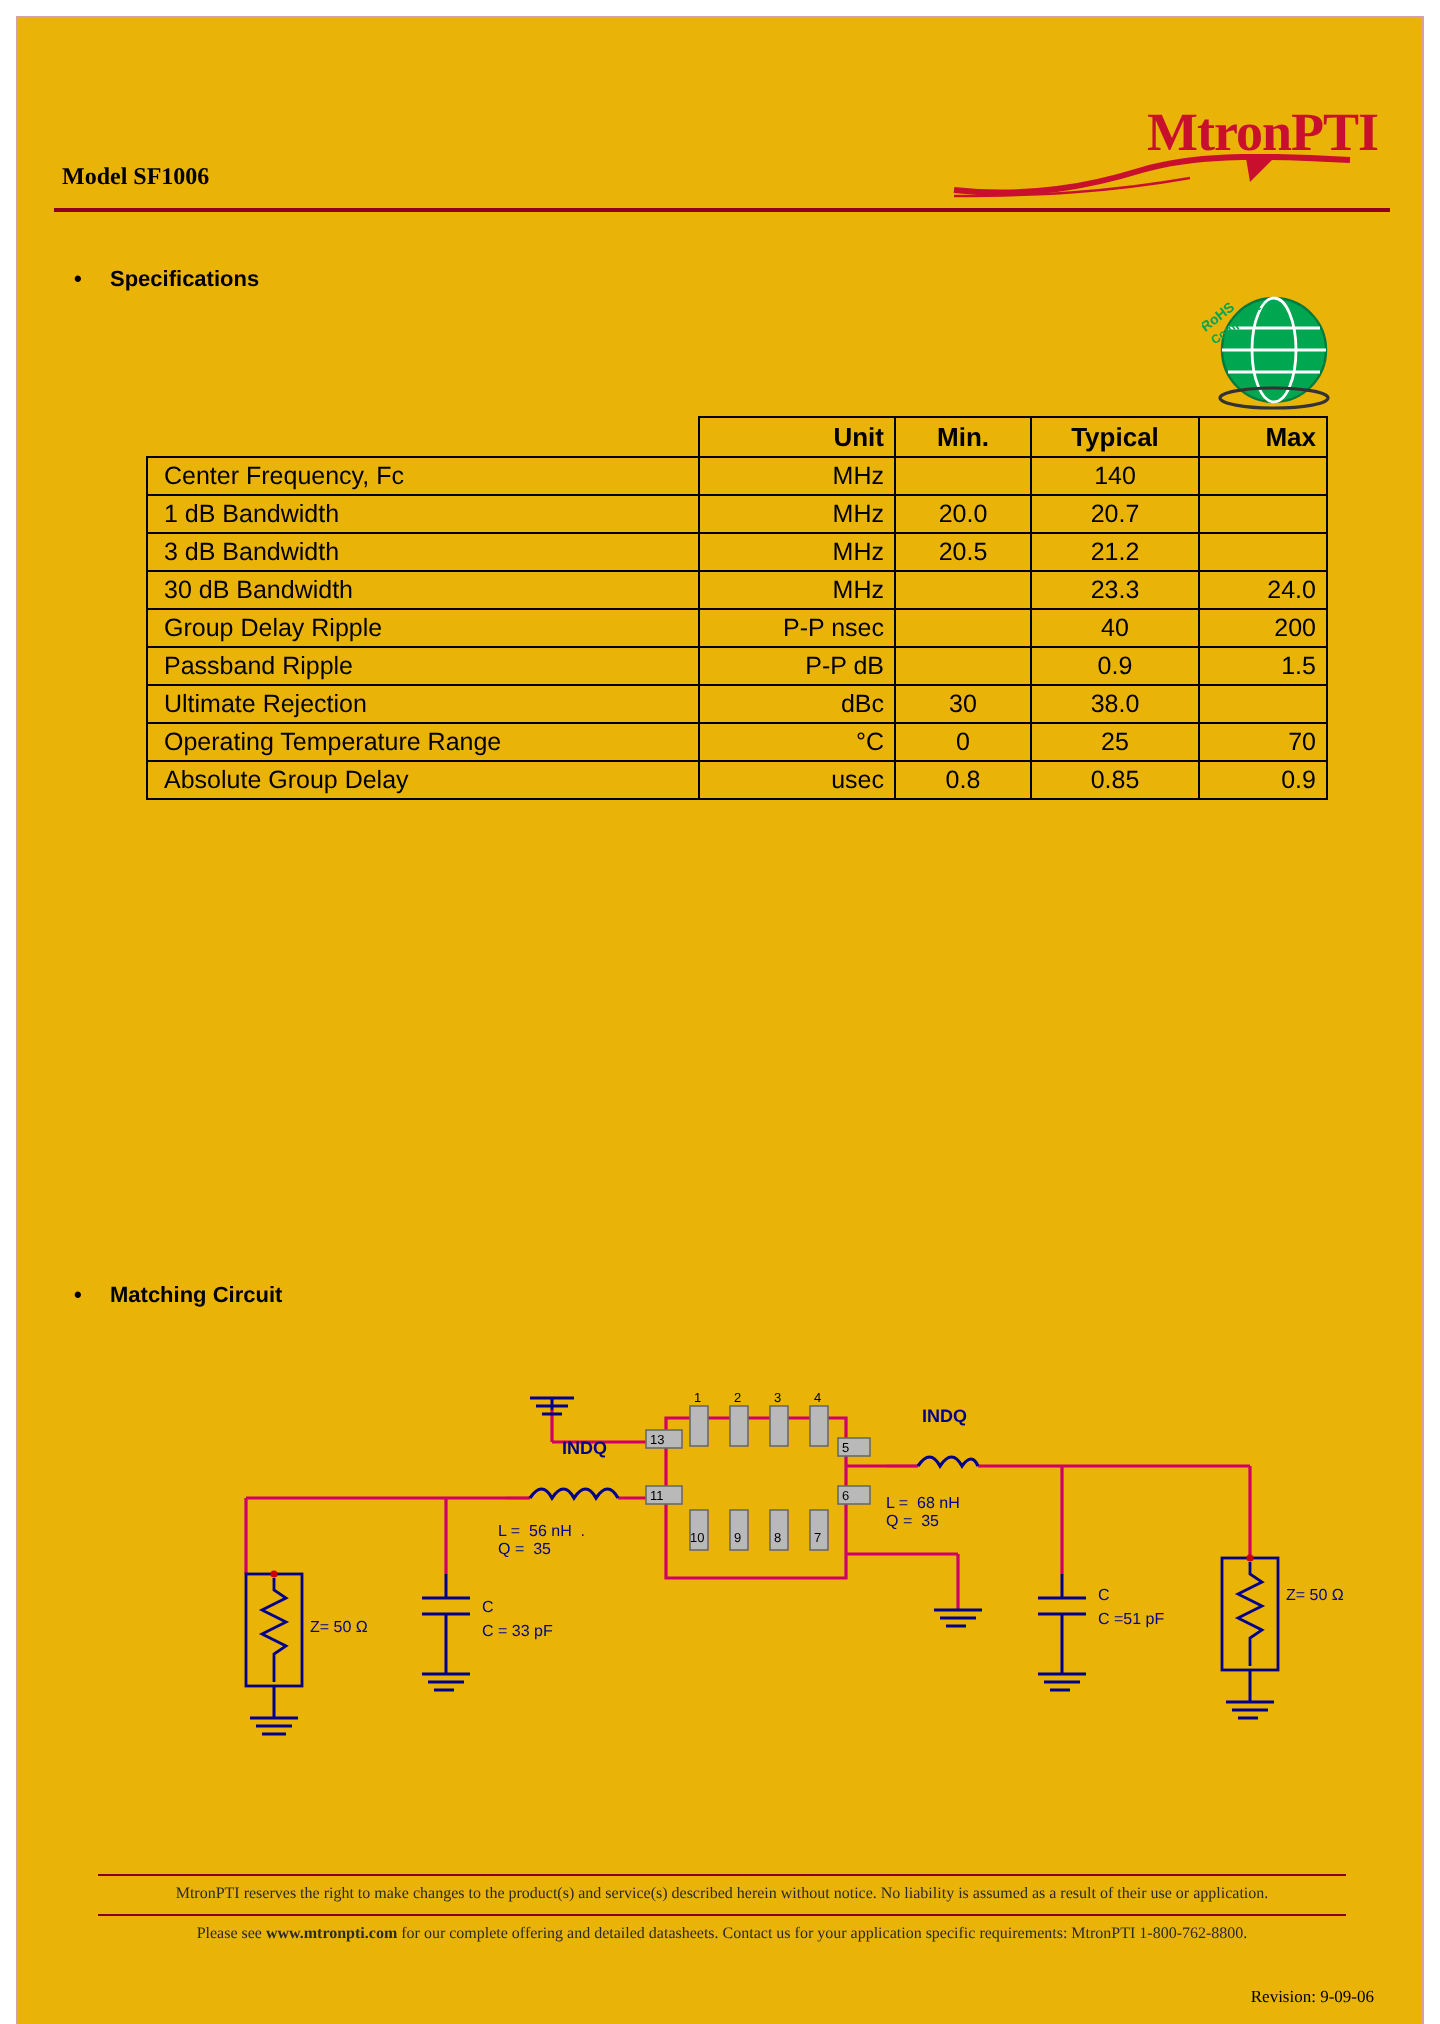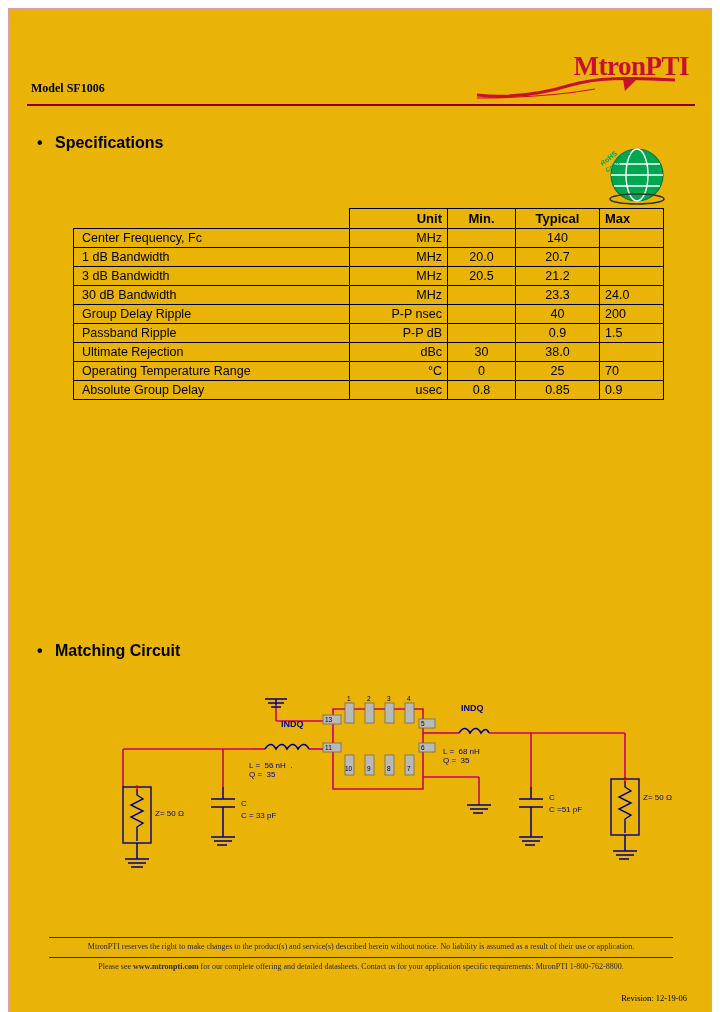--- a/index.html
+++ b/index.html
@@ -65,21 +65,21 @@
     left: 18px;
     top: 95px;
     width: 668px;
     height: 2px;
     background: #8b0020;
   }
 
   
   .bullet-row {
     position: absolute;
-    font-size: 16px;
+    font-size: 11px;
     font-weight: bold;
     font-family: "Liberation Sans", sans-serif;
     color: #000;
   }
   .bullet-dot {
     display: inline-block;
     width: 18px;
   }
 
   
@@ -109,21 +109,21 @@
   }
   .spec-table th {
     font-weight: bold;
     text-align: center;
     font-size: 13px;
   }
   .spec-table .c-param { width: 276px; text-align: left; padding-left: 8px; }
   .spec-table .c-unit  { width: 98px; text-align: right; }
   .spec-table .c-min   { width: 68px; text-align: center; }
   .spec-table .c-typ   { width: 84px; text-align: center; }
-  .spec-table .c-max   { width: 64px; text-align: left; }
+  .spec-table .c-max   { width: 64px; text-align: right; }
   .spec-table .blank-head { border: none; }
   .sup { font-size: 8px; vertical-align: super; }
 
   
   .circuit {
     position: absolute;
     left: 18px;
     top: 650px;
     width: 668px;
     height: 240px;
@@ -383,15 +383,15 @@
     <div class="clabel small" style="left:128px; top:150px;">Z= 50 Ω</div>
     <div class="clabel small" style="left:616px; top:134px;">Z= 50 Ω</div>
   </div>
 
   <div class="foot-rule" style="top:928px;"></div>
   <div class="foot-line" style="top:933px;">MtronPTI reserves the right to make changes to the product(s) and service(s) described herein without notice. No liability is assumed as a result of their use or application.</div>
   <div class="foot-rule" style="top:948px;"></div>
   <div class="foot-line" style="top:953px;">
     <span>Please see </span><b>www.mtronpti.com</b><span> for our complete offering and detailed datasheets. Contact us for your application specific requirements: MtronPTI 1-800-762-8800.</span>
   </div>
-  <div class="revision">Revision: 12-19-06</div>
+  <div class="revision">Revision: 9-09-06</div>
 
 </div>
 
 </body></html>

